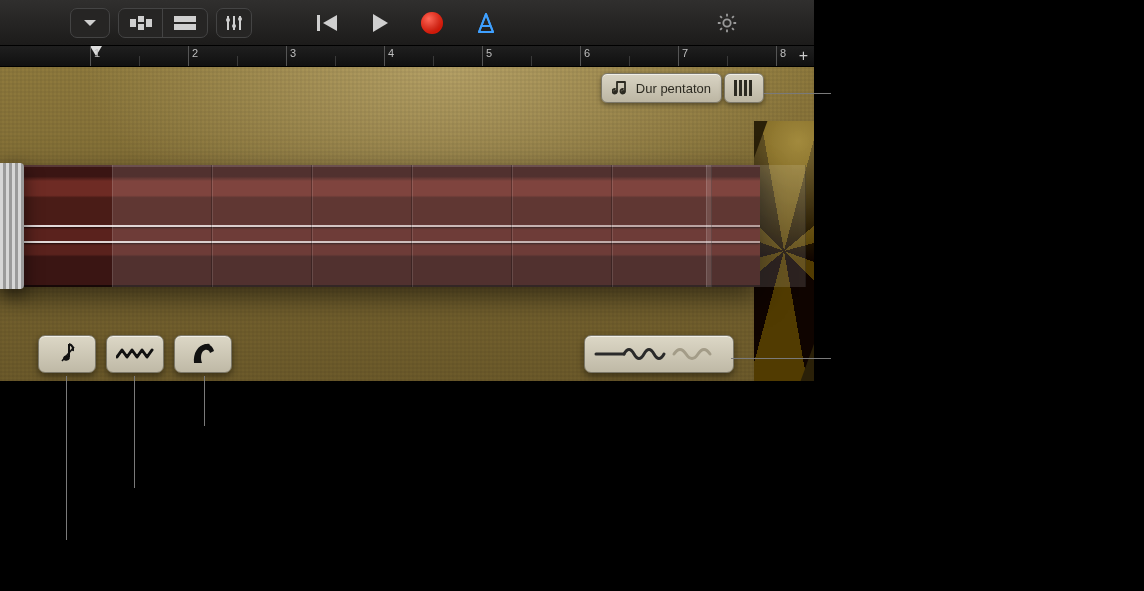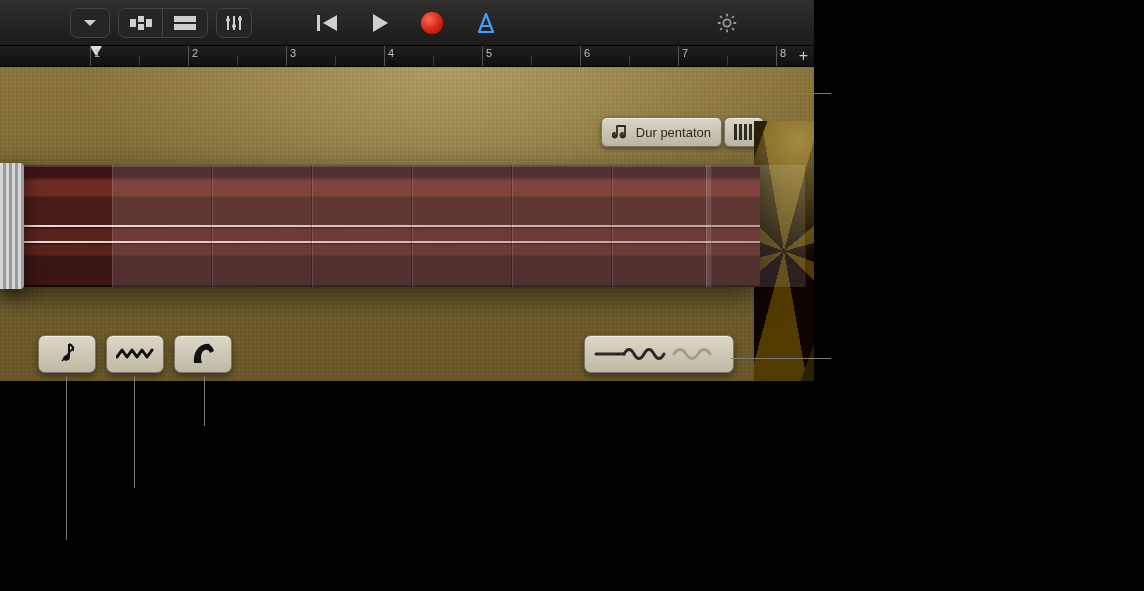--- a/index.html
+++ b/index.html
@@ -183,21 +183,20 @@
     background: linear-gradient(#d9d4c4,#bcb6a3);
     border:1px solid #7b7768;
     border-radius:6px;
     display:flex; align-items:center; justify-content:center;
     gap:6px;
     color:#2c2a21;
     font-size:13px;
     font-weight:500;
     padding:0 10px;
     box-shadow: inset 0 1px 0 rgba(255,255,255,.6), 0 2px 5px rgba(0,0,0,.4);
-    margin-top: 44px;
   }
   .scale-btn { right:92px; }
   .layout-btn { right:50px; width:40px; padding:0; }
   
   .bottom-ctrls {
     position:absolute;
     left:38px;
     bottom:8px;
     display:flex;
     gap:10px;

